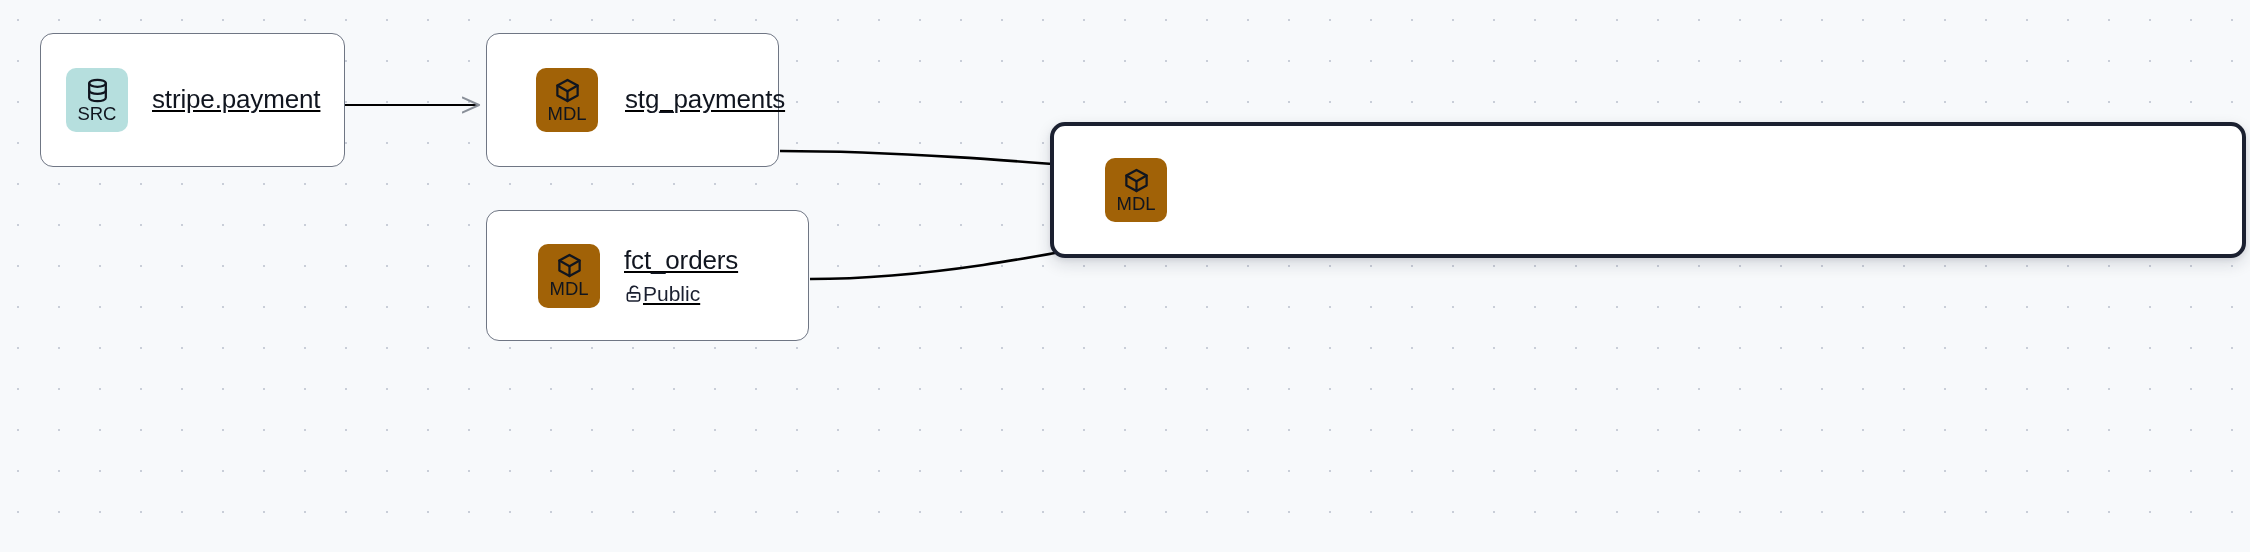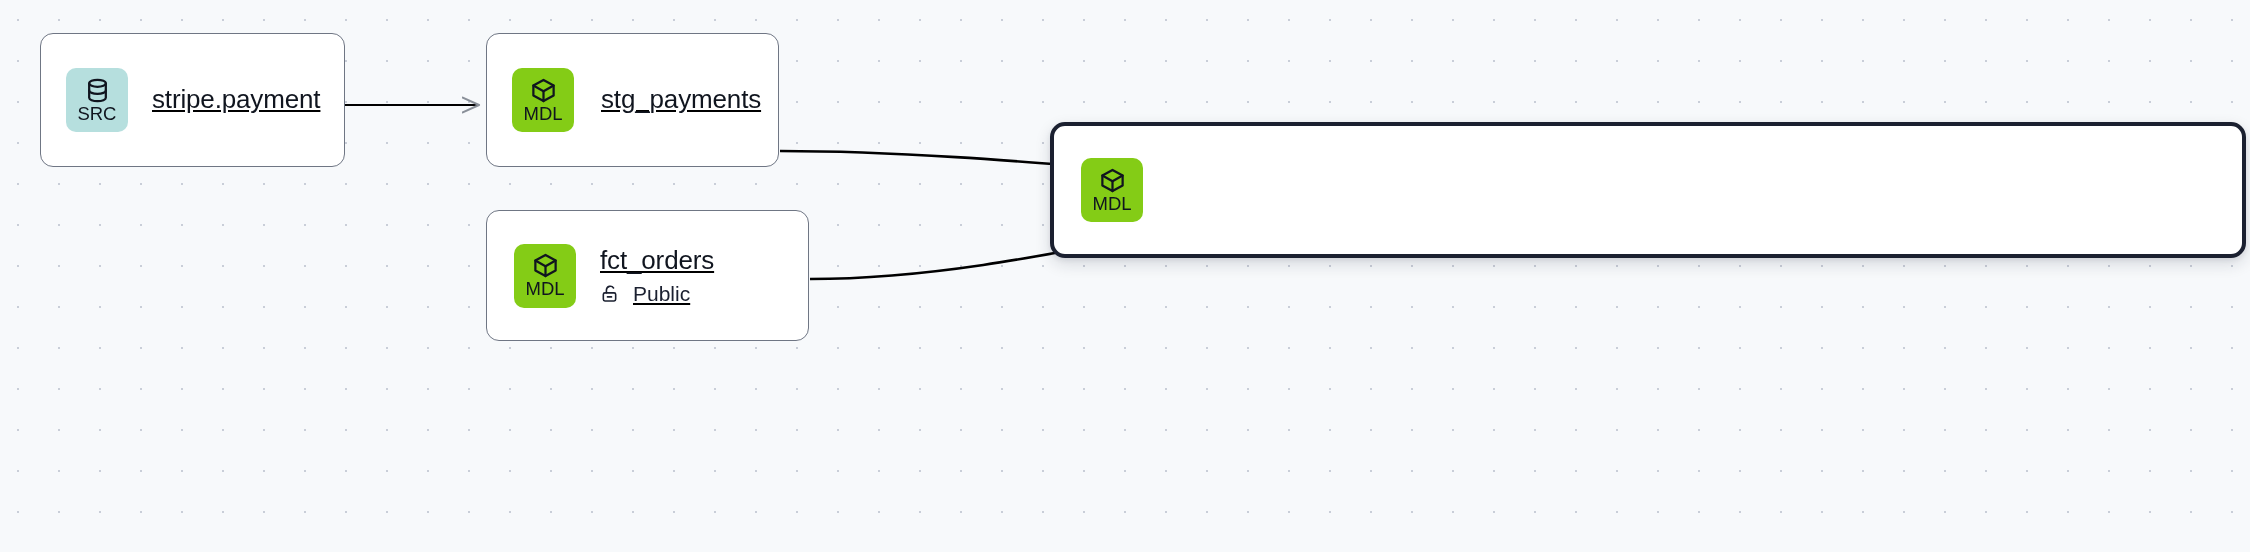--- a/index.html
+++ b/index.html
@@ -53,21 +53,21 @@
     display: flex;
     flex-direction: column;
     align-items: center;
     justify-content: center;
     width: 62px;
     height: 64px;
     border-radius: 10px;
     box-sizing: border-box;
   }
   .badge.src { background: #b6dfde; }
-  .badge.mdl { background: #84cc16; }
+  .badge.mdl { background: #a16207; margin-left: 24px; }
 
   .badge .glyph {
     display: block;
     line-height: 0;
     margin-bottom: 1px;
   }
   .badge .kind {
     font-size: 18.5px;
     line-height: 1;
     color: #10151f;
@@ -85,21 +85,21 @@
   .node-title {
     font-size: 26px;
     line-height: 1.15;
     color: #10151f;
     white-space: nowrap;
     letter-spacing: -0.15px;
   }
   .node-sub {
     display: flex;
     align-items: center;
-    gap: 14px;
+    gap: 0;
     margin-top: 7px;
     font-size: 21px;
     line-height: 1.1;
     color: #1b2030;
     white-space: nowrap;
   }
   .node-sub .lock { line-height: 0; display: block; }
 
   
   #node-stripe-payment { left: 16px;   top: 33px;  width: 305px; height: 134px; padding-left: 25px; gap: 24px; margin-left: 24px; }

